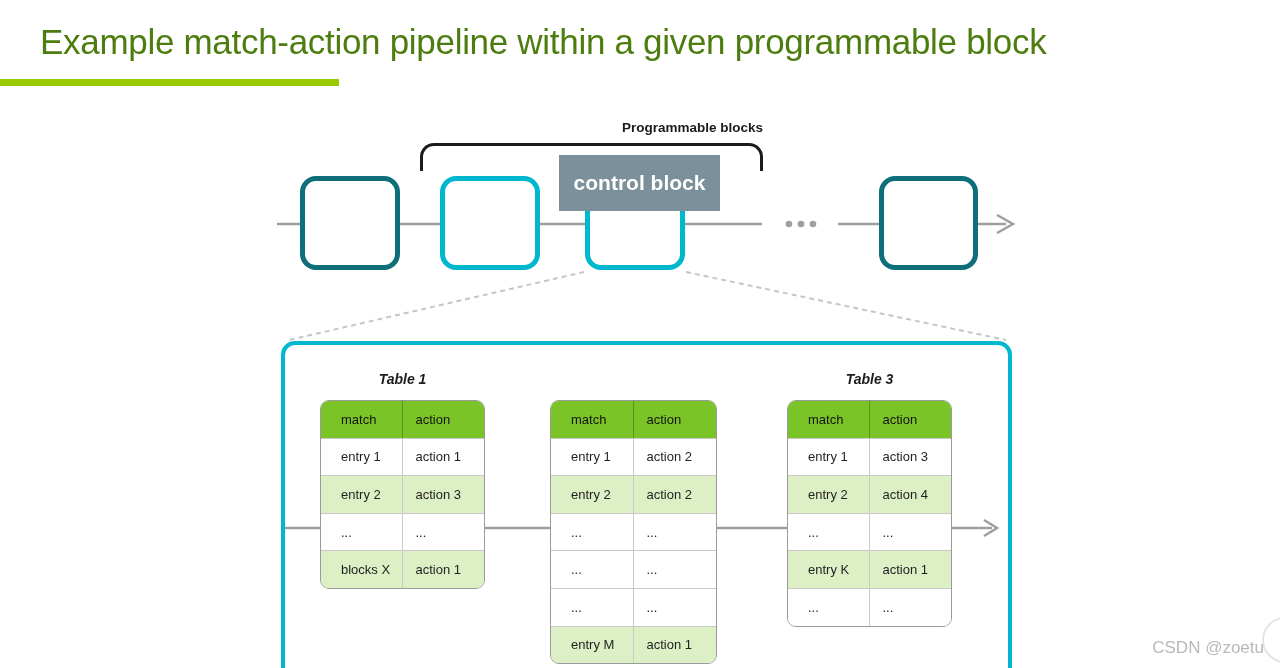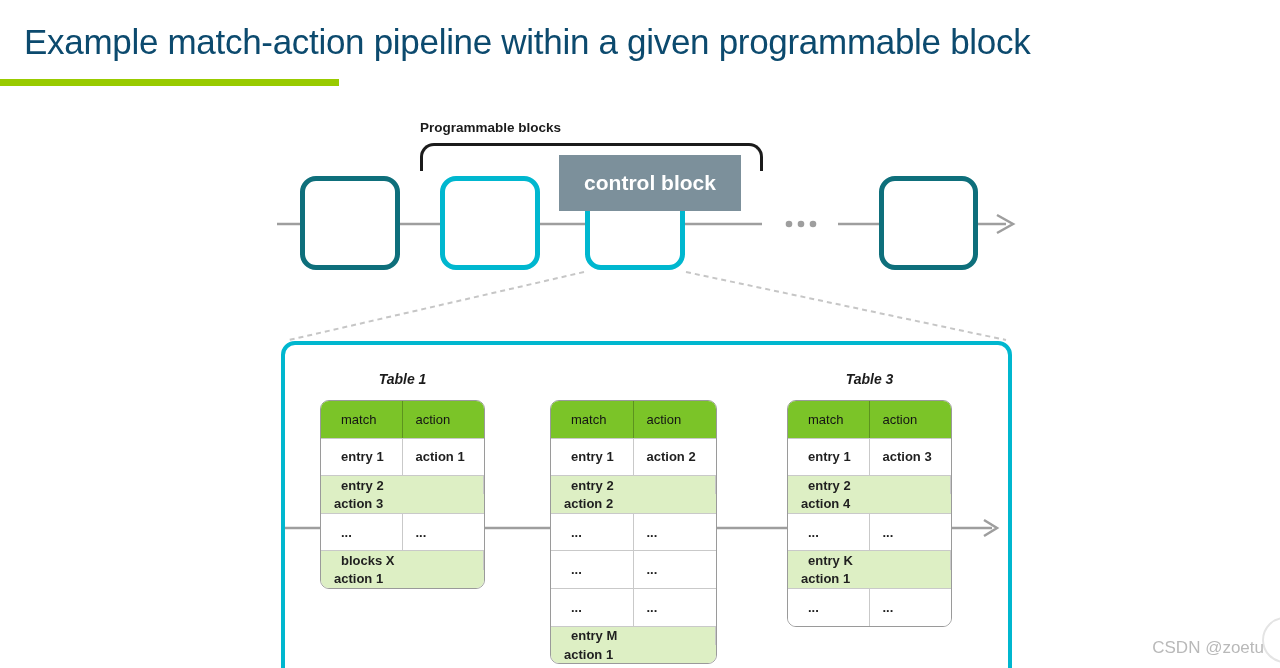--- a/index.html
+++ b/index.html
@@ -2,50 +2,50 @@
 <html style="--accent-green: #99CB00; --header-green: #7BC428; --row-green: #DDEFC4; --teal-dark: #0E6F7B; --cyan: #00B7CF; --slate: #7C909B; --gray-line: #9E9E9E; --dash-gray: #C6C6C6;"><head>
 <meta charset="utf-8">
 <style>
   html,body{margin:0;padding:0;}
   body{
     width:1280px;height:668px;position:relative;overflow:hidden;
     background:#ffffff;font-family:"Liberation Sans", sans-serif;
   }
   
   .slide-title{
-    position:absolute;left:24px;top:-4px;width:1240px;
-    font-size:35px;line-height:46px;font-weight:400;color:#0c4a6e;
+    position:absolute;left:40px;top:-4px;width:1240px;
+    font-size:35px;line-height:46px;font-weight:400;color:#4d7c0f;
     letter-spacing:-0.3px;white-space:nowrap;
   }
   .accent-bar{
     position:absolute;left:0;top:79px;width:339px;height:7px;
     background:var(--accent-green,#99CB00);
   }
   
   .prog-label{
-    position:absolute;left:420px;top:120px;width:343px;text-align:left;
+    position:absolute;left:420px;top:120px;width:343px;text-align:right;
     font-size:13.5px;font-weight:700;color:#1b1b1b;
   }
   .bracket{
     position:absolute;left:420px;top:143px;width:343px;height:28px;
     border-top:3px solid #1b1b1b;border-left:3px solid #1b1b1b;border-right:3px solid #1b1b1b;
     border-radius:14px 14px 0 0;box-sizing:border-box;z-index:1;
   }
   .block{
     position:absolute;top:176px;width:100px;height:94px;border-radius:16px;
     background:#fff;box-sizing:border-box;z-index:2;
   }
   .block.teal{border:5px solid var(--teal-dark,#0E6F7B);}
   .block.cyan{border:5px solid var(--cyan,#00B7CF);}
   #block-1{left:300px;}
   #block-2{left:440px;}
   #block-3{left:585px;top:177px;height:93px;}
   #block-4{left:879px;width:99px;}
   .control-block{
-    position:absolute;left:559px;top:155px;width:182px;height:56px;
+    position:absolute;left:559px;top:155px;width:161px;height:56px;
     background:var(--slate,#7C909B);color:#ffffff;font-size:21px;font-weight:700;
     display:flex;align-items:center;justify-content:center;z-index:4;
   }
   
   .connector-svg{position:absolute;left:0;top:0;z-index:1;}
   
   .zoom-container{
     position:absolute;left:281px;top:341px;width:731px;height:356px;
     border:4px solid var(--cyan,#00B7CF);border-radius:14px;
     box-sizing:border-box;background:transparent;z-index:2;
@@ -60,22 +60,22 @@
   #title-t2{left:787px;width:165px;}
   .mat-table{
     position:absolute;top:400px;z-index:3;background:#fff;
     border:1.5px solid #9a9a9a;border-radius:9px;overflow:hidden;
     box-sizing:border-box;
   }
   #table-0{left:320px;width:165px;}
   #table-1{left:550px;width:167px;}
   #table-2{left:787px;width:165px;}
   .trow{display:flex;height:36.6px;background:#ffffff;}
-  .trow + .trow{border-top:1px solid #c9c9c9;font-weight:bold;}
-  .trow.shaded{background:var(--row-green,#DDEFC4);flex-direction:column;}
+  .trow + .trow{border-top:1px solid #c9c9c9;}
+  .trow.shaded{background:var(--row-green,#DDEFC4);}
   .trow.thead{background:var(--header-green,#7BC428);}
   .tcell{
     flex:1 1 50%;display:flex;align-items:center;padding-left:13px;
     font-size:13px;color:#1f1f1f;box-sizing:border-box;
   }
   .tcell:first-child{border-right:1px solid #c9c9c9;padding-left:20px;}
   .trow.thead .tcell{font-weight:500;color:#141414;}
   .trow.thead .tcell:first-child{border-right-color:rgba(0,0,0,0.25);}
   
   .watermark{

